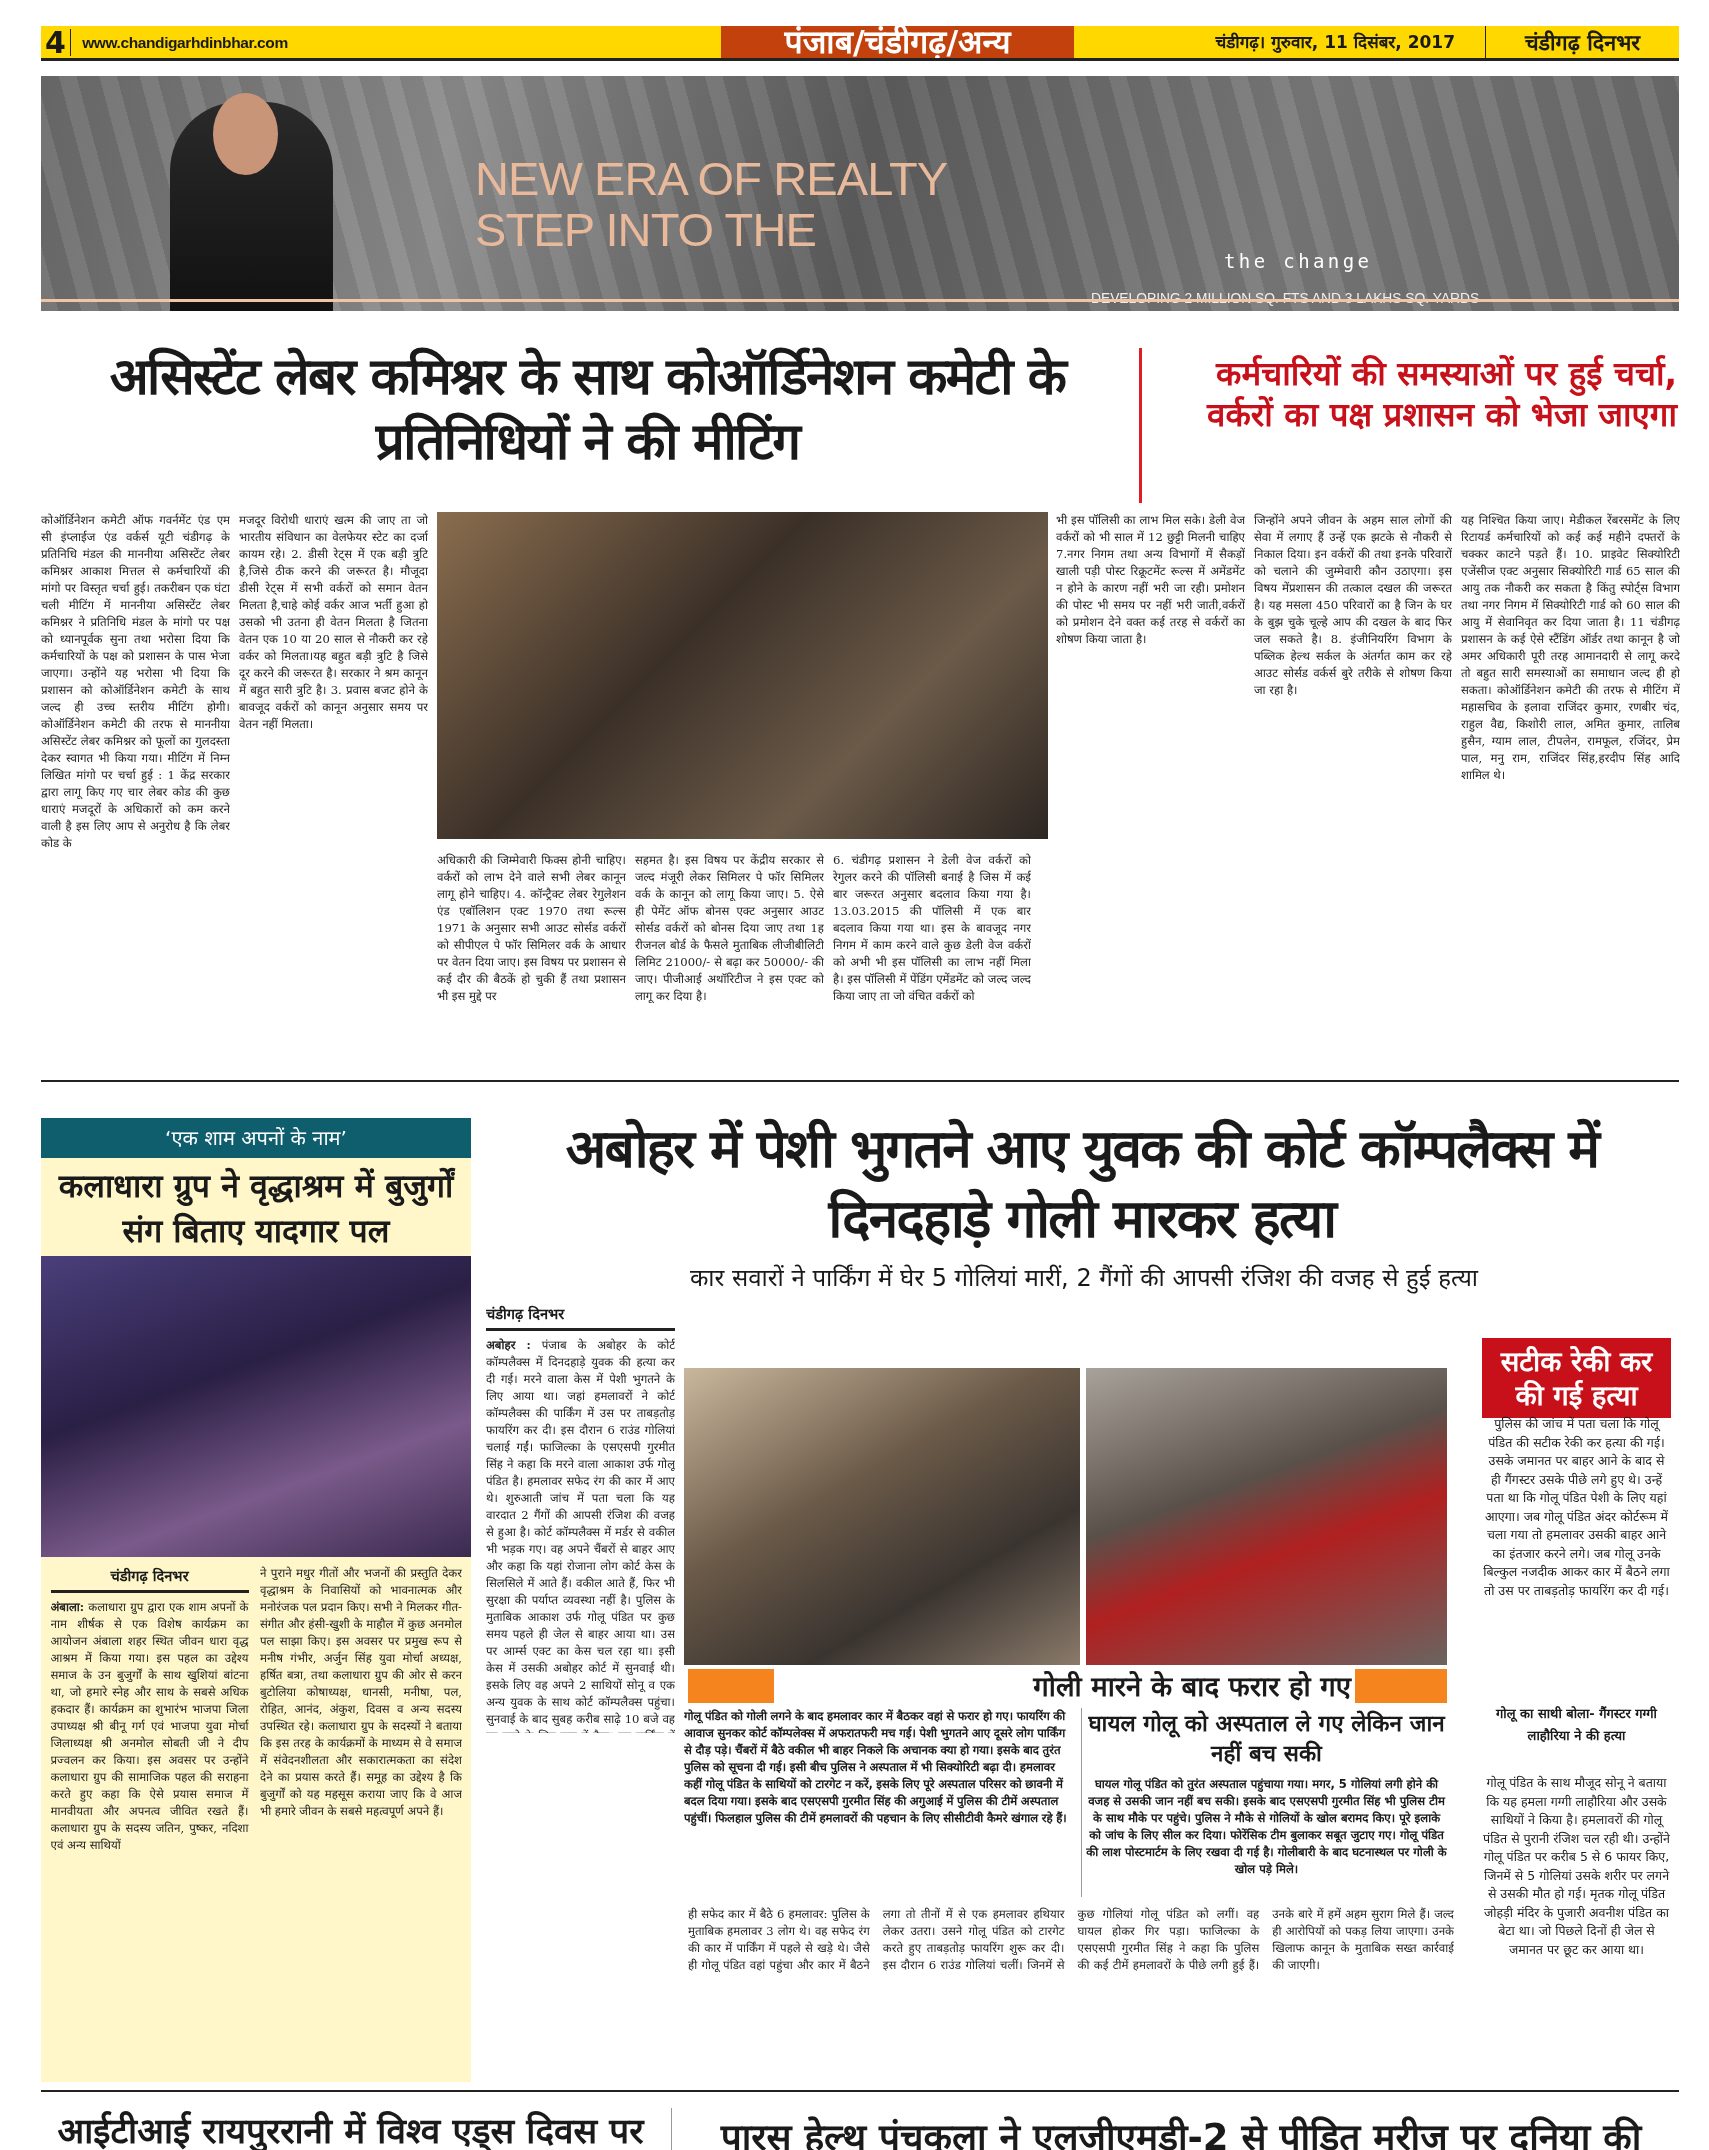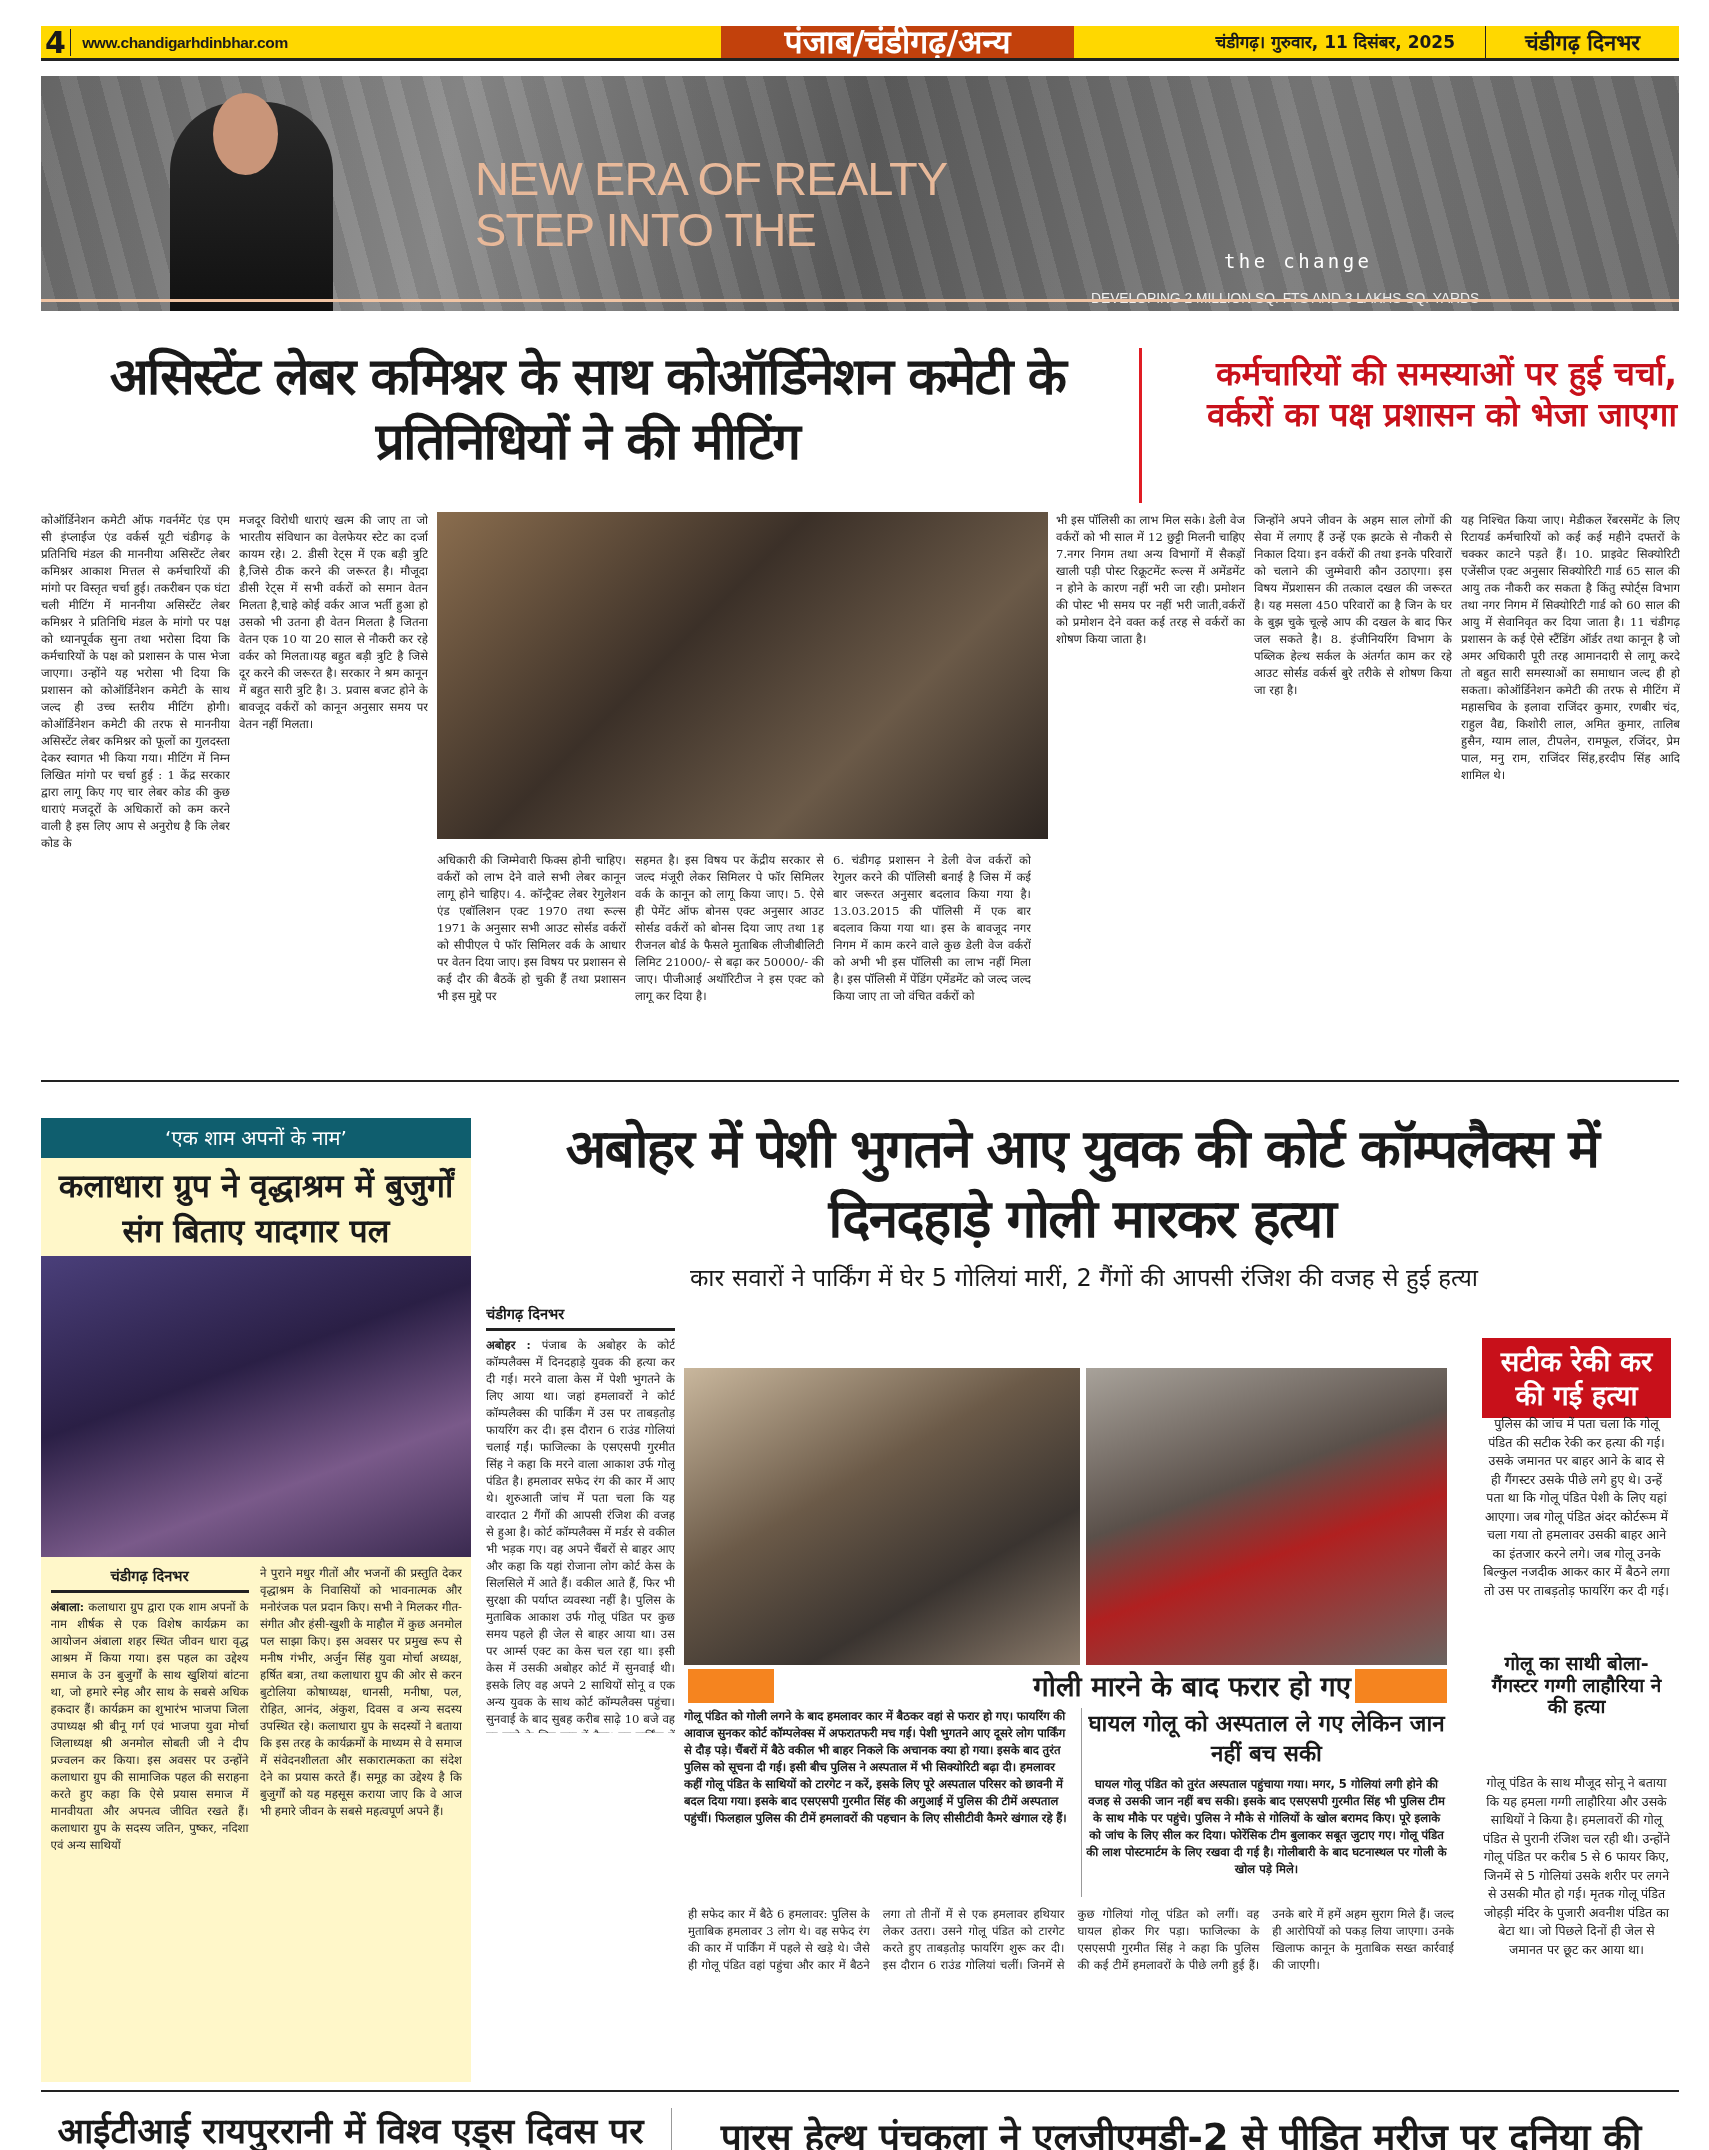--- a/index.html
+++ b/index.html
@@ -38,21 +38,21 @@
 .red-box{background:#c8101a;color:#fff;font-size:27.5px;font-weight:bold;text-align:center;line-height:34px;padding:6px 0}
 .orange-bar{background:#f5841f;position:absolute}
 </style>
 </head>
 <body>
 
 <div class="abs masthead">
   <div class="page-no">4</div>
   <div class="site-url">www.chandigarhdinbhar.com</div>
   <div class="section-box">पंजाब/चंडीगढ़/अन्य</div>
-  <div class="dateline">चंडीगढ़। गुरुवार, 11 दिसंबर, 2025</div>
+  <div class="dateline">चंडीगढ़। गुरुवार, 11 दिसंबर, 2017</div>
   <div class="brand">चंडीगढ़ दिनभर</div>
 </div>
 <div class="abs masthead-rule"></div>
 
 <div class="abs ad">
   <div class="ad-stripes"></div>
   <div class="ad-person"></div>
   <div class="ad-face"></div>
   <div class="ad-headline">
     <div>NEW ERA OF REALTY</div>
@@ -107,21 +107,21 @@
 
 <div class="col" style="left:684px;top:1708px;width:391px;height:189px;font-family:'DejaVu Sans Condensed','DejaVu Sans',sans-serif;font-size:11.6px;line-height:17px;font-weight:bold">गोलू पंडित को गोली लगने के बाद हमलावर कार में बैठकर वहां से फरार हो गए। फायरिंग की आवाज सुनकर कोर्ट कॉम्पलेक्स में अफरातफरी मच गई। पेशी भुगतने आए दूसरे लोग पार्किंग से दौड़ पड़े। चैंबरों में बैठे वकील भी बाहर निकले कि अचानक क्या हो गया। इसके बाद तुरंत पुलिस को सूचना दी गई। इसी बीच पुलिस ने अस्पताल में भी सिक्योरिटी बढ़ा दी। हमलावर कहीं गोलू पंडित के साथियों को टारगेट न करें, इसके लिए पूरे अस्पताल परिसर को छावनी में बदल दिया गया। इसके बाद एसएसपी गुरमीत सिंह की अगुआई में पुलिस की टीमें अस्पताल पहुंचीं। फिलहाल पुलिस की टीमें हमलावरों की पहचान के लिए सीसीटीवी कैमरे खंगाल रहे हैं।</div>
 <div class="divider-v" style="left:1081px;top:1708px;height:189px"></div>
 <h3 class="abs" style="left:1086px;top:1708px;width:361px;font-size:22.4px;font-weight:900;text-align:center;line-height:30px">घायल गोलू को अस्पताल ले गए लेकिन जान नहीं बच सकी</h3>
 <div class="col" style="left:1086px;top:1776px;width:361px;height:120px;font-size:11.6px;line-height:17px;font-weight:bold;text-align:center">घायल गोलू पंडित को तुरंत अस्पताल पहुंचाया गया। मगर, 5 गोलियां लगी होने की वजह से उसकी जान नहीं बच सकी। इसके बाद एसएसपी गुरमीत सिंह भी पुलिस टीम के साथ मौके पर पहुंचे। पुलिस ने मौके से गोलियों के खोल बरामद किए। पूरे इलाके को जांच के लिए सील कर दिया। फोरेंसिक टीम बुलाकर सबूत जुटाए गए। गोलू पंडित की लाश पोस्टमार्टम के लिए रखवा दी गई है। गोलीबारी के बाद घटनास्थल पर गोली के खोल पड़े मिले।</div>
 
 <div class="col body-text" style="left:688px;top:1906px;width:766px;height:172px;column-count:4;column-gap:13px">ही सफेद कार में बैठे 6 हमलावर: पुलिस के मुताबिक हमलावर 3 लोग थे। वह सफेद रंग की कार में पार्किंग में पहले से खड़े थे। जैसे ही गोलू पंडित वहां पहुंचा और कार में बैठने लगा तो तीनों में से एक हमलावर हथियार लेकर उतरा। उसने गोलू पंडित को टारगेट करते हुए ताबड़तोड़ फायरिंग शुरू कर दी। इस दौरान 6 राउंड गोलियां चलीं। जिनमें से कुछ गोलियां गोलू पंडित को लगीं। वह घायल होकर गिर पड़ा। फाजिल्का के एसएसपी गुरमीत सिंह ने कहा कि पुलिस की कई टीमें हमलावरों के पीछे लगी हुई हैं। उनके बारे में हमें अहम सुराग मिले हैं। जल्द ही आरोपियों को पकड़ लिया जाएगा। उनके खिलाफ कानून के मुताबिक सख्त कार्रवाई की जाएगी।</div>
 
 <div class="abs red-box" style="left:1482px;top:1338px;width:189px">सटीक रेकी कर की गई हत्या</div>
 <div class="col" style="left:1482px;top:1415px;width:189px;height:280px;font-size:12.5px;line-height:18.5px;text-align:center">पुलिस की जांच में पता चला कि गोलू पंडित की सटीक रेकी कर हत्या की गई। उसके जमानत पर बाहर आने के बाद से ही गैंगस्टर उसके पीछे लगे हुए थे। उन्हें पता था कि गोलू पंडित पेशी के लिए यहां आएगा। जब गोलू पंडित अंदर कोर्टरूम में चला गया तो हमलावर उसकी बाहर आने का इंतजार करने लगे। जब गोलू उनके बिल्कुल नजदीक आकर कार में बैठने लगा तो उस पर ताबड़तोड़ फायरिंग कर दी गई।</div>
-<div class="abs" style="left:1482px;top:1653px;width:189px;font-size:19px;font-weight:bold;line-height:21.5px;text-align:center">गोलू का साथी बोला- गैंगस्टर गग्गी लाहौरिया ने की हत्या</div>
+<div class="abs" style="left:1482px;top:1703px;width:189px;font-size:13px;font-weight:bold;line-height:21.5px;text-align:center">गोलू का साथी बोला- गैंगस्टर गग्गी लाहौरिया ने की हत्या</div>
 <div class="col" style="left:1482px;top:1774px;width:189px;height:301px;font-size:12.5px;line-height:18.5px;text-align:center">गोलू पंडित के साथ मौजूद सोनू ने बताया कि यह हमला गग्गी लाहौरिया और उसके साथियों ने किया है। हमलावरों की गोलू पंडित से पुरानी रंजिश चल रही थी। उन्होंने गोलू पंडित पर करीब 5 से 6 फायर किए, जिनमें से 5 गोलियां उसके शरीर पर लगने से उसकी मौत हो गई। मृतक गोलू पंडित जोहड़ी मंदिर के पुजारी अवनीश पंडित का बेटा था। जो पिछले दिनों ही जेल से जमानत पर छूट कर आया था।</div>
 
 <div class="abs" style="left:41px;top:2090px;width:1638px;height:1.7px;background:#222"></div>
 
 <h1 class="abs" style="left:41px;top:2108px;width:619px;font-size:35px;font-weight:900;line-height:47px;text-align:center">आईटीआई रायपुररानी में विश्व एड्स दिवस पर जागरूकता रैली आयोजित</h1>
 
 <div class="divider-v" style="left:671px;top:2108px;height:508px"></div>
 
 <h1 class="abs" style="left:684px;top:2110px;width:994px;font-size:37px;font-weight:900;line-height:55px;text-align:center">पारस हेल्थ पंचकुला ने एलजीएमडी-2 से पीड़ित मरीज पर दुनिया की सबसे दुर्लभ ब्रेस्ट कैंसर सर्जरी सफलतापूर्वक की</h1>
 

